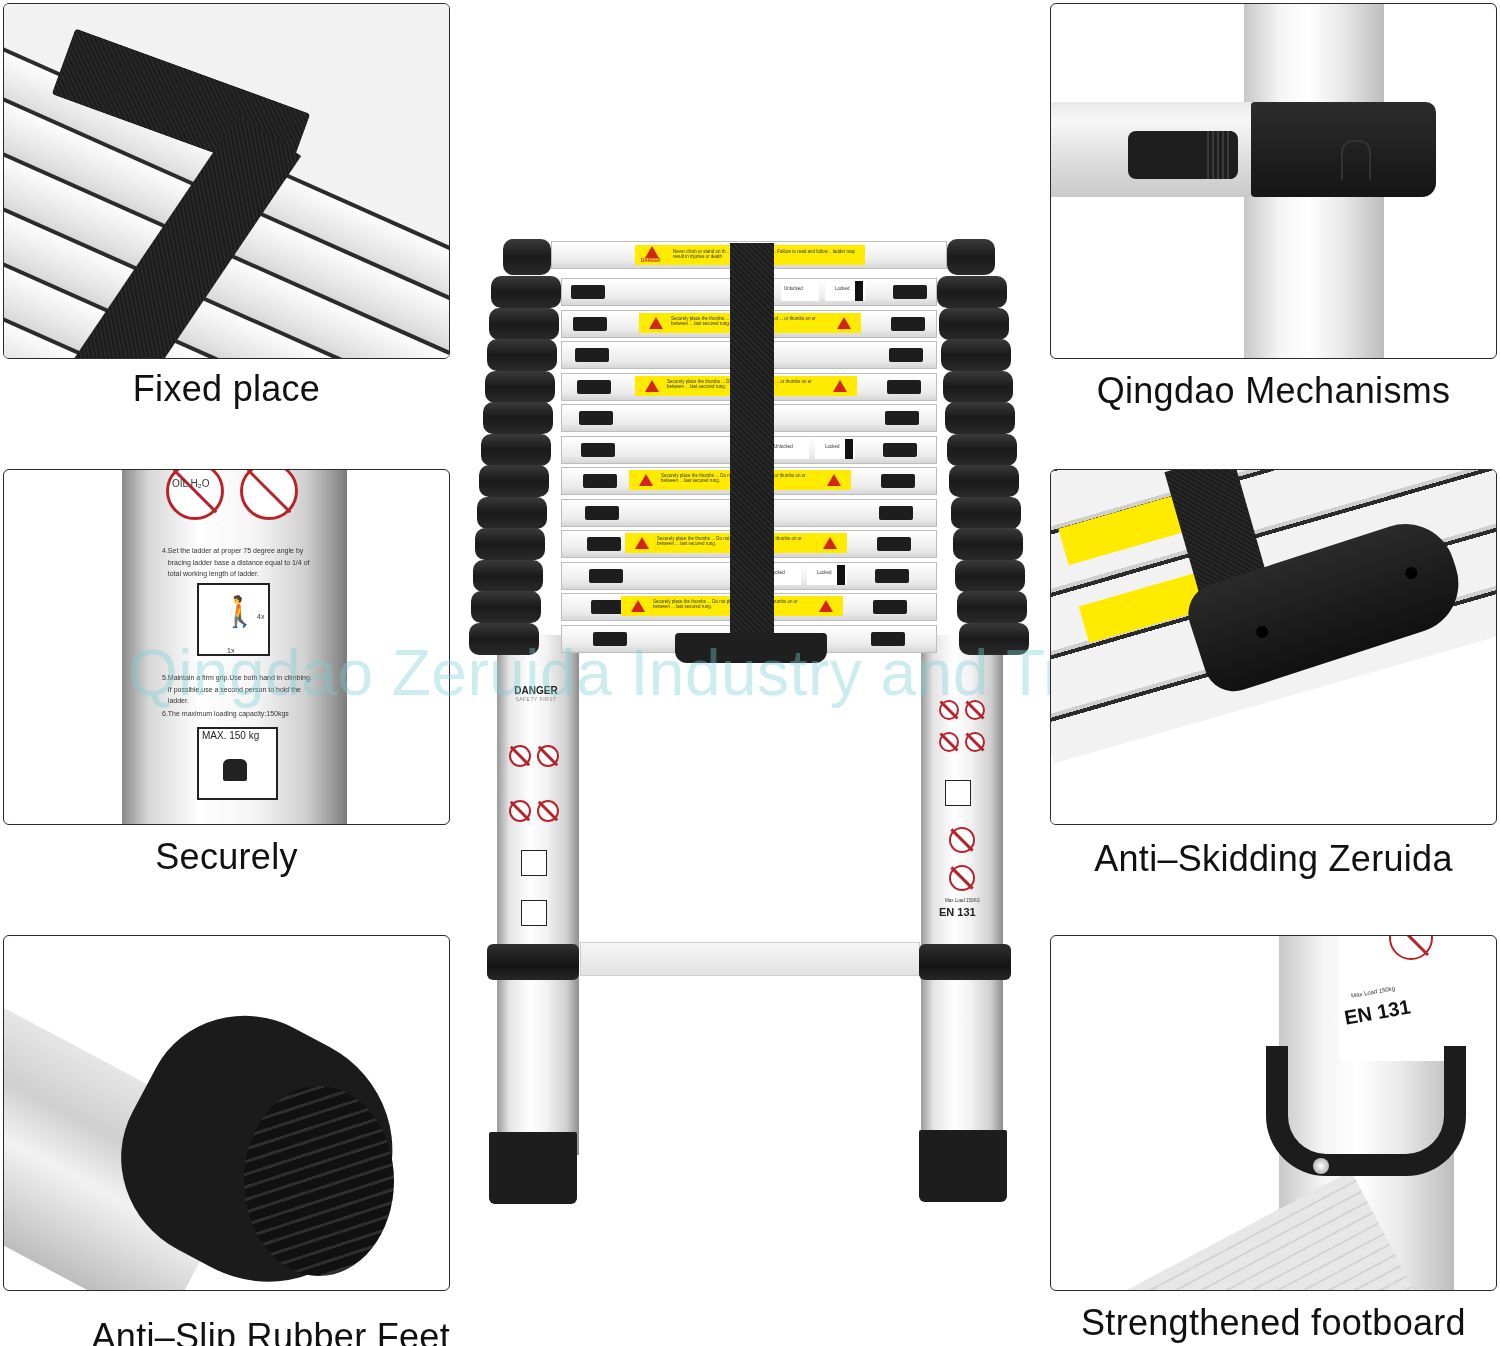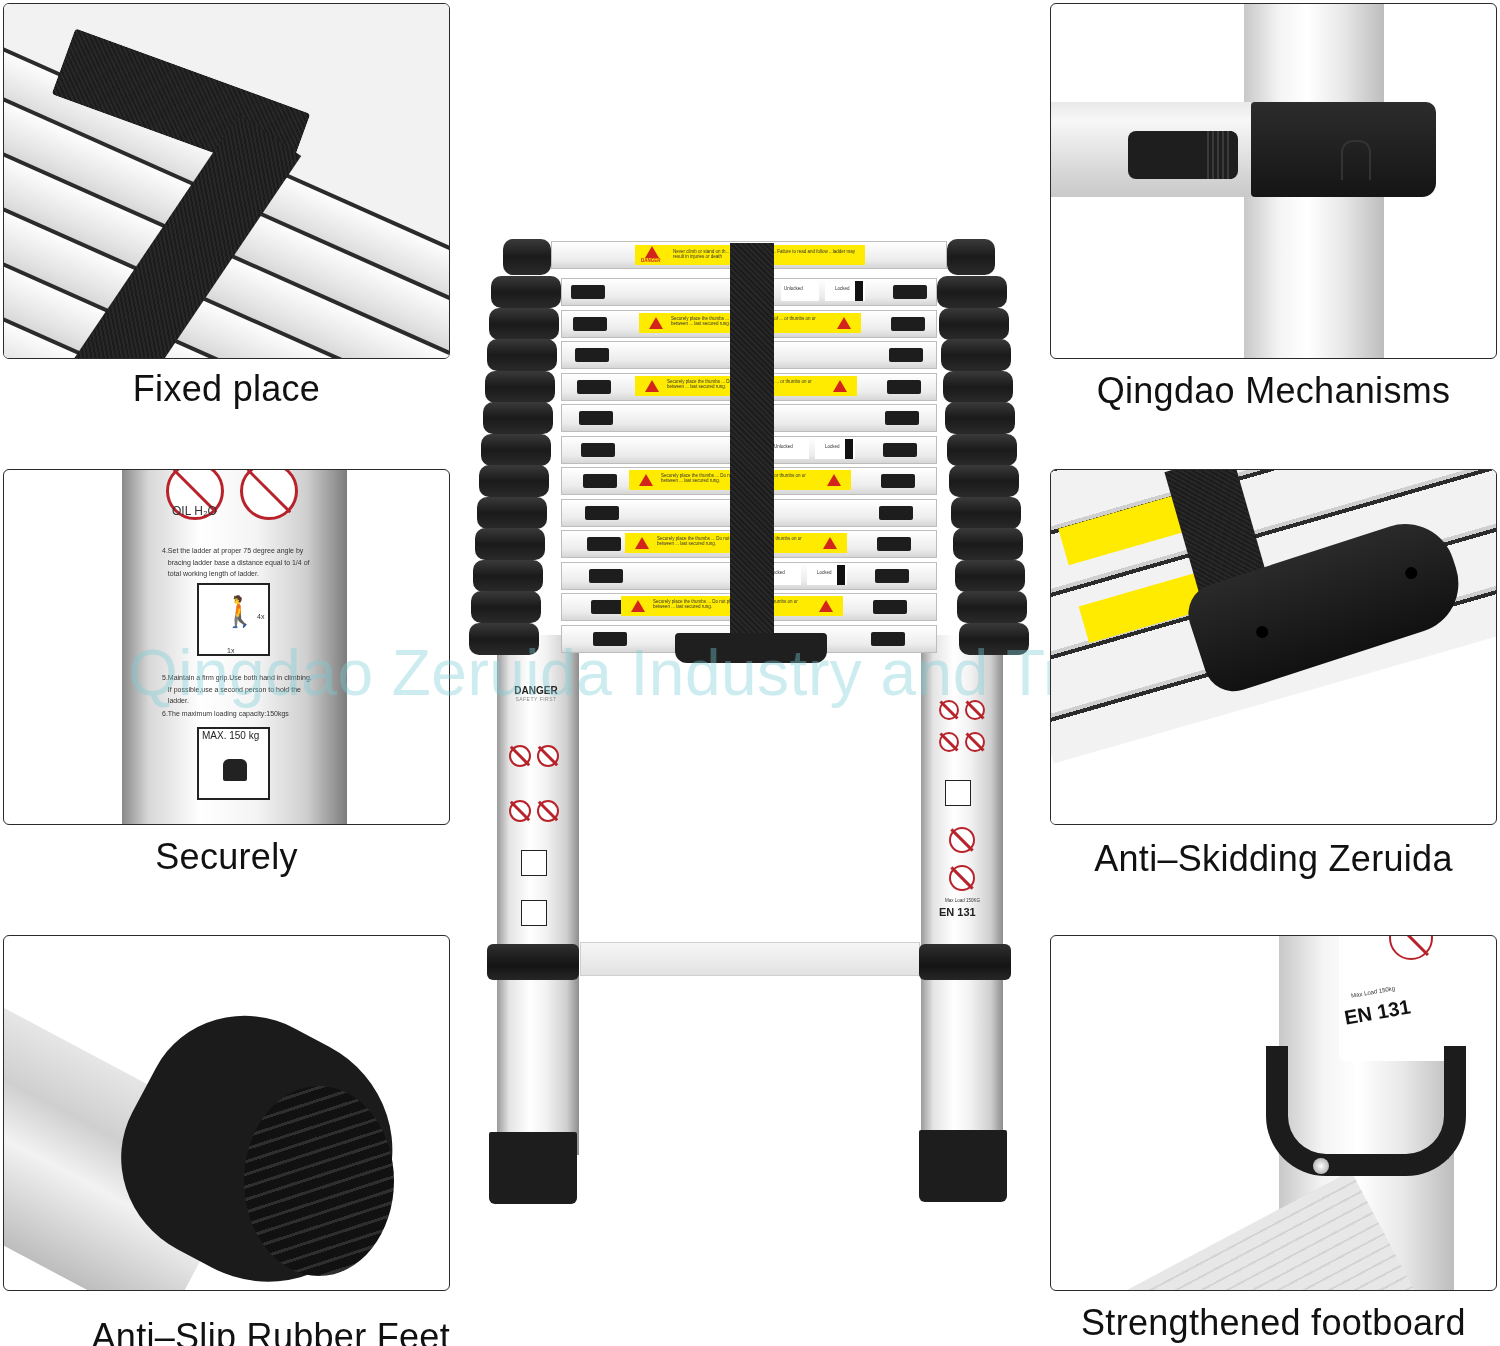--- a/index.html
+++ b/index.html
@@ -94,34 +94,34 @@
   </div>
   <div class="belt-strap" style="left:52px; top:65px; width:250px; height:70px; transform:rotate(20deg); border-radius:4px;"></div>
   <div class="belt-strap" style="left:65px; top:110px; width:75px; height:320px; transform:rotate(34deg); transform-origin:top left; left:235px;"></div>
 </div>
 <div class="caption" style="left:3px; width:447px; top:368px;">Fixed place</div>
 
 <div class="panel" style="left:3px; top:469px;">
   <div class="tube-vertical" style="left:118px; width:225px;">
     <div class="no-sign" style="left:44px; top:-8px; width:58px; height:58px;"></div>
     <div class="no-sign" style="left:118px; top:-8px; width:58px; height:58px;"></div>
-    <div class="label-text" style="left:50px; top:36px; font-size:12px;">OIL   H₂O</div>
+    <div class="label-text" style="left:50px; top:8px; font-size:10px;">OIL   H₂O</div>
     <div class="label-text" style="left:40px; top:75px; width:180px; white-space:pre;">4.Set the ladder at proper 75 degree angle by
    bracing ladder base a distance equal to 1/4 of
    total working length of ladder.</div>
     <div class="pict-box" style="left:75px; top:113px; width:73px; height:73px;">
       <span style="position:absolute; left:22px; top:12px; font-size:30px; line-height:30px;">🚶</span>
       <span class="label-text" style="left:58px; top:26px;">4x</span>
       <span class="label-text" style="left:28px; top:60px;">1x</span>
     </div>
     <div class="label-text" style="left:40px; top:202px; width:180px; white-space:pre;">5.Maintain a firm grip.Use both hand in climbing.
    If possible,use a second person to hold the
    ladder.</div>
     <div class="label-text" style="left:40px; top:238px; width:180px;">6.The maximum loading capacity:150kgs</div>
-    <div class="pict-box" style="left:75px; top:257px; width:73px; height:73px;">
+    <div class="pict-box" style="left:75px; top:257px; width:81px; height:73px;">
       <span style="position:absolute; left:3px; top:1px; font-size:10px; color:#222;">MAX. 150 kg</span>
       <span style="position:absolute; left:24px; top:30px; width:24px; height:22px; background:#222; border-radius:6px 6px 2px 2px;"></span>
     </div>
   </div>
 </div>
 <div class="caption" style="left:3px; width:447px; top:836px;">Securely</div>
 
 <div class="panel" style="left:3px; top:935px;">
   <div style="position:absolute; left:-60px; top:40px; width:360px; height:210px; transform:rotate(28deg); transform-origin:left top;
               background:linear-gradient(180deg,#e6e6e6 0%,#cfcfcf 30%,#f2f2f2 55%,#bdbdbd 100%);"></div>

